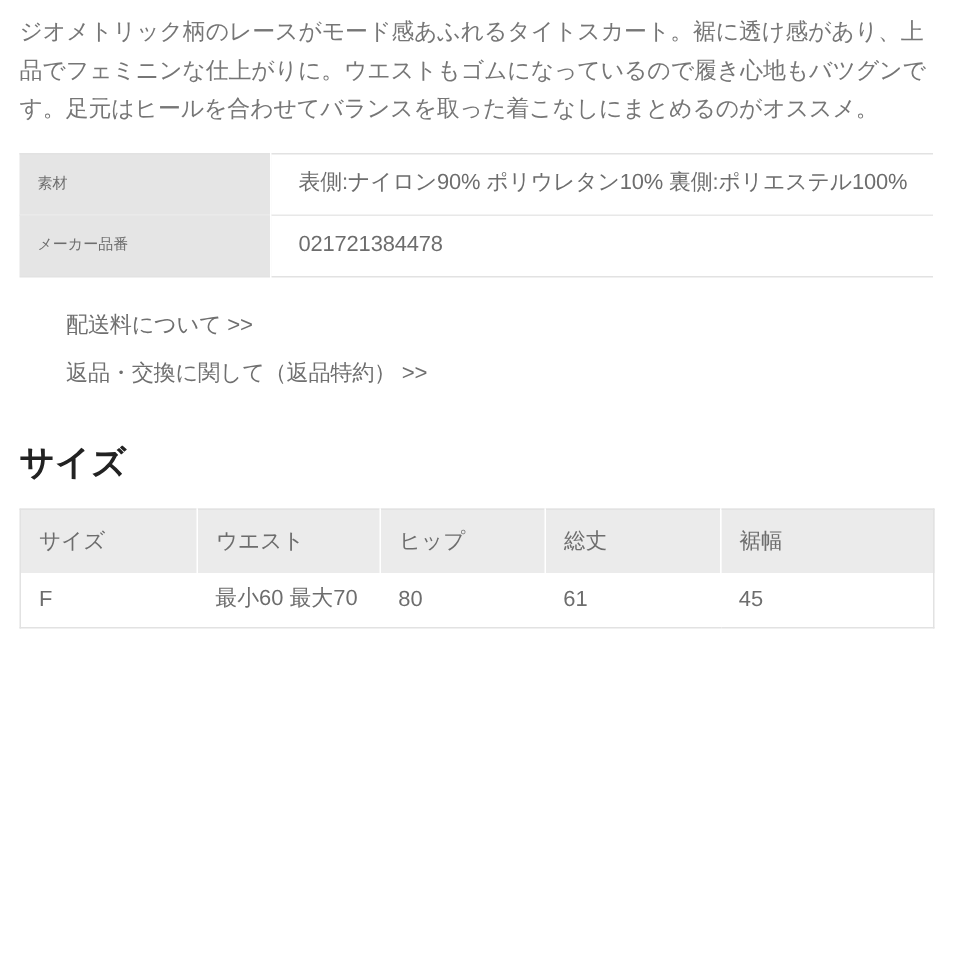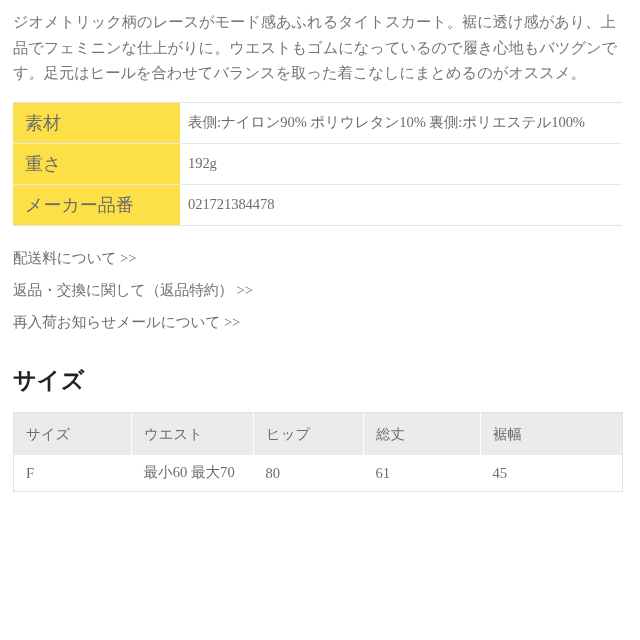--- a/index.html
+++ b/index.html
@@ -13,21 +13,20 @@
     overflow: hidden;
     font-family: "Liberation Sans", "DejaVu Sans", sans-serif;
     color: #6f6f6f;
     -webkit-font-smoothing: antialiased;
   }
 
   .page {
     width: 632px;
     box-sizing: border-box;
     padding: 0 13px;
-    font-family: Liberation Serif, serif;
   }
 
   
   .description {
     font-size: 15.3px;
     line-height: 25.5px;
     color: #767676;
     margin: 0;
     padding-top: 9px;
     letter-spacing: -0.1px;
@@ -44,48 +43,49 @@
     border-bottom: 1px solid #e2e2e2;
   }
   .spec-table tr {
     border-bottom: 1px solid #e8e8e8;
   }
   .spec-table tr:last-child {
     border-bottom: none;
   }
   .spec-table th {
     width: 155px;
-    background: #fde047;
+    background: #e5e5e5;
     color: #6d6d6d;
     font-weight: normal;
-    font-size: 18px;
+    font-size: 10px;
     text-align: left;
     padding: 10px 0 10px 12px;
     vertical-align: middle;
     border-right: 1px solid #ffffff;
     line-height: 20px;
   }
   .spec-table td {
     background: #ffffff;
     color: #6d6d6d;
     font-size: 14.6px;
-    padding: 9px 10px 9px 7px;
+    padding: 9px 10px 9px 18px;
     vertical-align: middle;
     line-height: 19px;
     letter-spacing: -0.1px;
   }
 
   
   .link-list {
     margin: 21px 0 0 0;
     padding: 0;
     list-style: none;
   }
   .link-list li {
     margin-bottom: 10px;
+    margin-left: 31px;
   }
   .link-list a {
     color: #6f6f6f;
     font-size: 14.8px;
     text-decoration: none;
     line-height: 22px;
     letter-spacing: -0.2px;
   }
 
   
@@ -143,39 +143,32 @@
 
   <p class="description">ジオメトリック柄のレースがモード感あふれるタイトスカート。裾に透け感があり、上品でフェミニンな仕上がりに。ウエストもゴムになっているので履き心地もバツグンです。足元はヒールを合わせてバランスを取った着こなしにまとめるのがオススメ。</p>
 
   <table class="spec-table">
     <tbody>
       <tr>
         <th>素材</th>
         <td>表側:ナイロン90% ポリウレタン10% 裏側:ポリエステル100%</td>
       </tr>
       <tr>
-        <th>重さ</th>
-        <td>192g</td>
-      </tr>
-      <tr>
         <th>メーカー品番</th>
         <td>021721384478</td>
       </tr>
     </tbody>
   </table>
 
   <ul class="link-list">
     <li>
       <a href="#">配送料について &gt;&gt;</a>
     </li>
     <li>
       <a href="#">返品・交換に関して（返品特約） &gt;&gt;</a>
-    </li>
-    <li>
-      <a href="#">再入荷お知らせメールについて &gt;&gt;</a>
     </li>
   </ul>
 
   <h2 class="size-heading">サイズ</h2>
 
   <table class="size-table">
     <colgroup>
       <col class="col-size">
       <col class="col-waist">
       <col class="col-hip">

